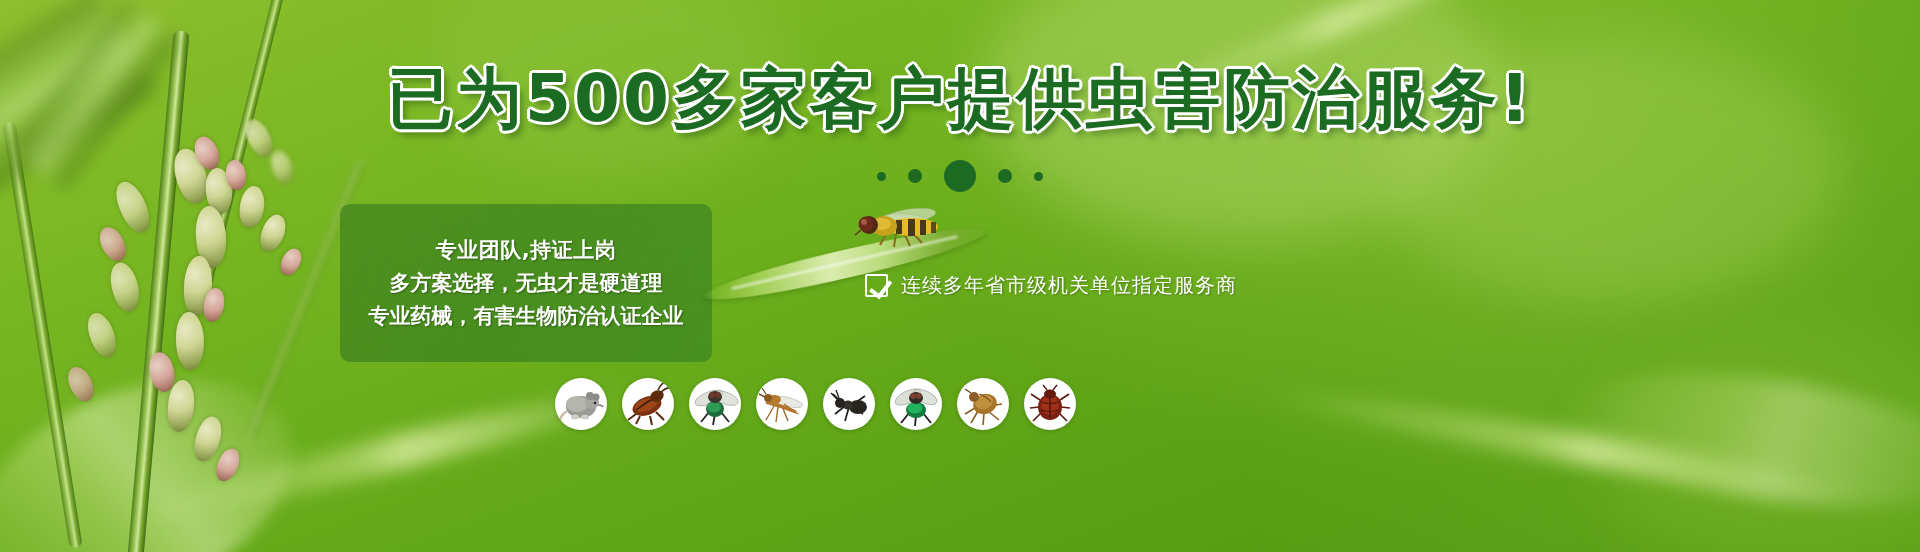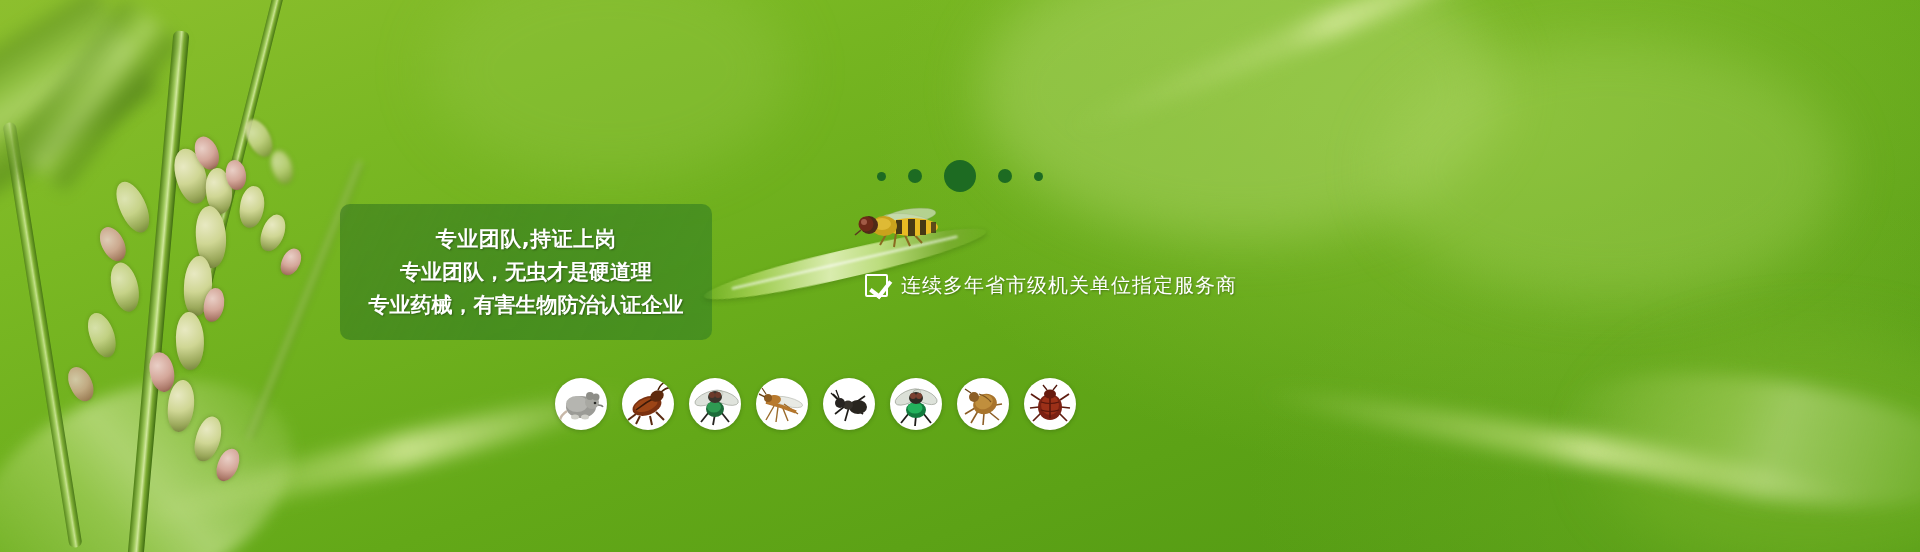--- a/index.html
+++ b/index.html
@@ -100,21 +100,21 @@
   #dots .d3 { width: 32px; height: 32px; border-radius: 50%; background: #1d6b22; }
   #dots .d4 { width: 14px; height: 14px; border-radius: 50%; background: #1d6b22; }
   #dots .d5 { width: 9px;  height: 9px;  border-radius: 50%; background: #1d6b22; }
 
   
   #panel {
     position: absolute;
     left: 340px;
     top: 204px;
     width: 372px;
-    height: 136px;
+    height: 158px;
     background: linear-gradient(115deg, rgba(42,108,30,0.50) 0%, rgba(49,122,32,0.62) 45%, rgba(56,131,35,0.66) 100%);
     border-radius: 10px 10px 10px 10px;
     display: flex;
     flex-direction: column;
     justify-content: center;
     align-items: center;
     gap: 5px;
     backdrop-filter: blur(1px);
   }
   .pline {
@@ -299,32 +299,35 @@
     <div class="bud pink" style="left:218px; top:448px; width:20px; height:34px; transform:rotate(20deg);"></div>
     <div class="bud" style="left:120px; top:180px; width:26px; height:54px; transform:rotate(-26deg); opacity:.9;"></div>
     <div class="bud pink" style="left:102px; top:226px; width:22px; height:36px; transform:rotate(-30deg); opacity:.9;"></div>
     <div class="bud" style="left:112px; top:262px; width:26px; height:50px; transform:rotate(-16deg); opacity:.9;"></div>
     <div class="bud" style="left:90px;  top:312px; width:24px; height:46px; transform:rotate(-22deg); opacity:.85;"></div>
     <div class="bud pink" style="left:70px;  top:366px; width:22px; height:36px; transform:rotate(-28deg); opacity:.8;"></div>
     <div class="bud" style="left:248px; top:118px; width:22px; height:40px; transform:rotate(-30deg); opacity:.8; filter:blur(1px);"></div>
     <div class="bud" style="left:272px; top:150px; width:20px; height:34px; transform:rotate(-20deg); opacity:.7; filter:blur(2px);"></div>
   </div>
 
+  <div id="headline">
+    <span class="inner">已为500多家客户提供虫害防治服务!</span>
+  </div>
 
   <div id="dots">
     <span class="d1"></span>
     <span class="d2"></span>
     <span class="d3"></span>
     <span class="d4"></span>
     <span class="d5"></span>
   </div>
 
   <div id="panel">
     <div class="pline l1">专业团队,持证上岗</div>
-    <div class="pline l2">专业团队，无虫才是硬道理</div>
+    <div class="pline l2">多方案选择，无虫才是硬道理</div>
     <div class="pline l3">专业药械，有害生物防治认证企业</div>
   </div>
 
   <div id="fly-scene">
     <div id="fly-leaf"></div>
     <svg id="fly" viewBox="0 0 100 48">
 
       <ellipse cx="58" cy="13" rx="26" ry="7" fill="rgba(225,232,214,0.62)" stroke="rgba(150,165,130,0.55)" stroke-width="0.6" transform="rotate(-8 58 13)"></ellipse>
       <ellipse cx="54" cy="17" rx="24" ry="6" fill="rgba(215,226,200,0.50)" stroke="rgba(150,165,130,0.45)" stroke-width="0.5" transform="rotate(6 54 17)"></ellipse>
 

